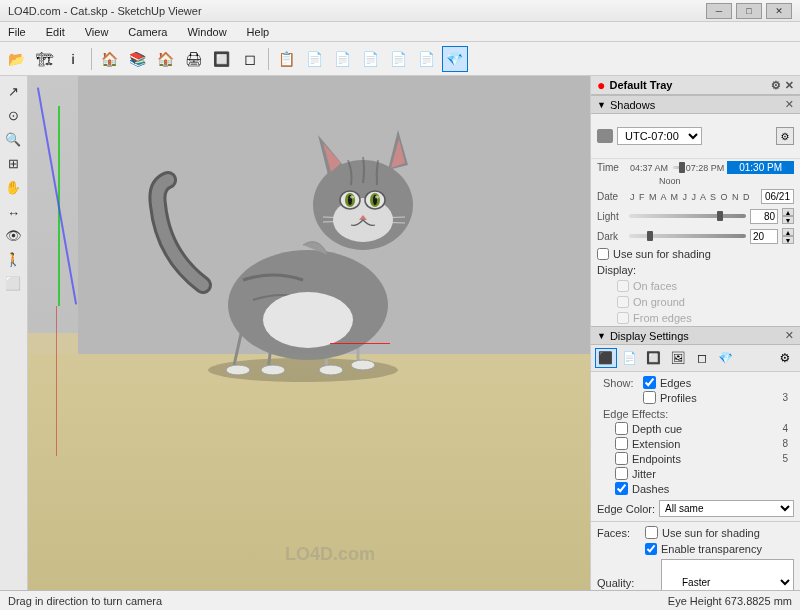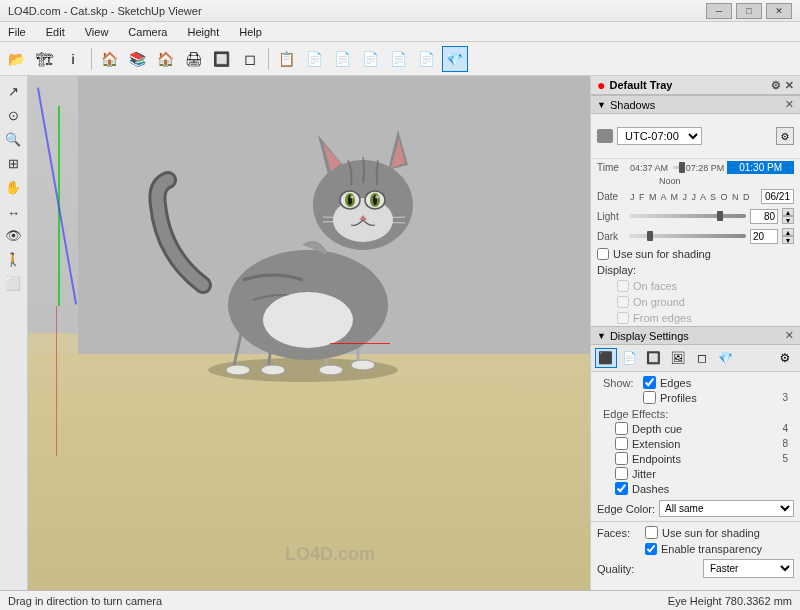--- a/index.html
+++ b/index.html
@@ -368,22 +368,21 @@
       align-items: center;
       padding: 2px 6px;
       gap: 20px;
     }
     .quality-label { font-size: 11px; color: #333; width: 44px; }
     .quality-select {
       flex: 1;
       font-size: 10px;
       border: 1px solid #aaa;
       background: white;
-      padding: 2px;
-      margin-left: 42px;
+      padding: 16px;
     }
 
     
     #statusbar {
       height: 20px;
       background: #f0f0f0;
       border-top: 1px solid #bbb;
       display: flex;
       align-items: center;
       justify-content: space-between;
@@ -421,21 +420,21 @@
     <div class="title-btn">□</div>
     <div class="title-btn">✕</div>
   </div>
 </div>
 
 <div id="menubar">
   <span class="menu-item">File</span>
   <span class="menu-item">Edit</span>
   <span class="menu-item">View</span>
   <span class="menu-item">Camera</span>
-  <span class="menu-item">Height</span>
+  <span class="menu-item">Window</span>
   <span class="menu-item">Help</span>
 </div>
 
 <div id="toolbar">
   <div class="toolbar-btn" title="Open">📂</div>
   <div class="toolbar-btn" title="3D Warehouse">🏗</div>
   <div class="toolbar-btn" title="Info">ℹ</div>
   <div class="toolbar-sep"></div>
   <div class="toolbar-btn" title="Iso view">🏠</div>
   <div class="toolbar-btn" title="Top view">📚</div>
@@ -739,14 +738,14 @@
         <option>Faster</option>
         <option>Nicer</option>
       </select>
     </div>
 
   </div>
 </div>
 
 <div id="statusbar">
   <span>Drag in direction to turn camera</span>
-  <span>Eye Height 780.3362 mm</span>
+  <span>Eye Height 673.8825 mm</span>
 </div>
 
 </body></html>

